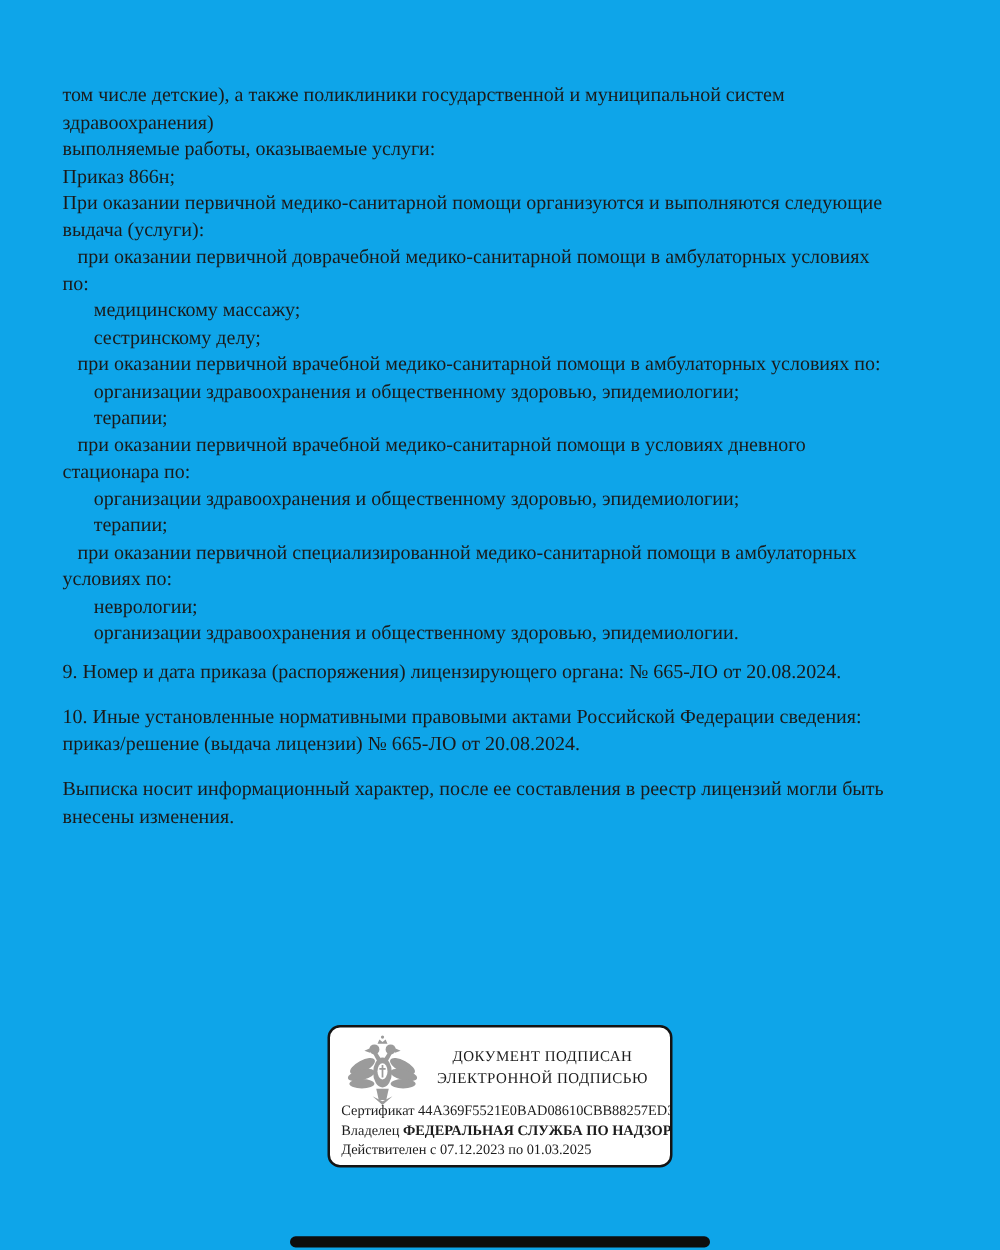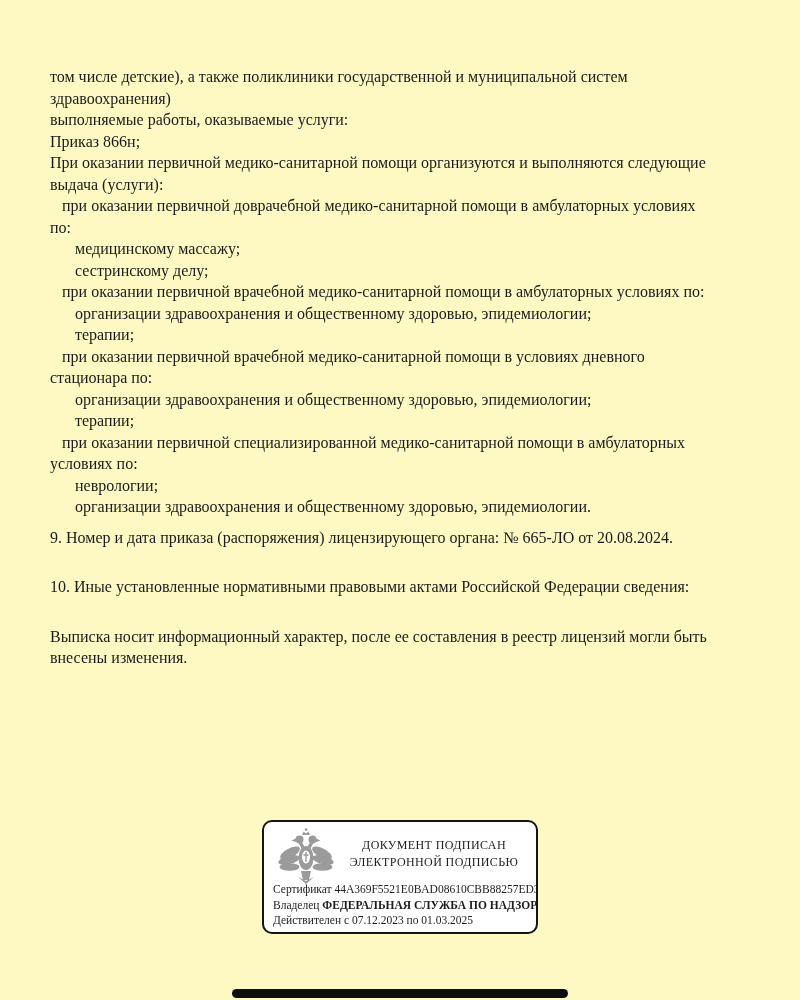--- a/index.html
+++ b/index.html
@@ -6,37 +6,37 @@
   body {
     width: 800px; height: 1000px;
     background: #ffffff;
     font-family: "Liberation Serif", "DejaVu Serif", serif;
     overflow: hidden;
     position: relative;
   }
   .page {
     position: absolute; inset: 0;
     width: 800px; height: 1000px;
-    background: #fef9c3;
+    background: #0ea5e9;
   }
   
   .doc-text {
     position: absolute;
     left: 50px; top: 66px;
     width: 712px;
     font-size: 16px;
     line-height: 21.5px;
     color: #1a1a1a;
     white-space: nowrap;
   }
   .doc-line { min-height: 21.5px; }
   .doc-line.ind1 { padding-left: 12px; }
   .doc-line.ind2 { padding-left: 25px; }
   .doc-line.gap-s { margin-top: 9px; }
-  .doc-line.gap-m { margin-top: 28px; }
+  .doc-line.gap-m { margin-top: 15px; }
   
   .stamp {
     position: absolute;
     left: 262px; top: 820px;
     width: 276px; height: 114px;
     border: 2px solid #141414;
     border-radius: 10px;
     background: #ffffff;
     box-sizing: border-box;
     overflow: hidden;
@@ -98,20 +98,21 @@
       <div class="doc-line ind1">при оказании первичной врачебной медико-санитарной помощи в условиях дневного</div>
       <div class="doc-line">стационара по:</div>
       <div class="doc-line ind2">организации здравоохранения и общественному здоровью, эпидемиологии;</div>
       <div class="doc-line ind2">терапии;</div>
       <div class="doc-line ind1">при оказании первичной специализированной медико-санитарной помощи в амбулаторных</div>
       <div class="doc-line">условиях по:</div>
       <div class="doc-line ind2">неврологии;</div>
       <div class="doc-line ind2">организации здравоохранения и общественному здоровью, эпидемиологии.</div>
       <div class="doc-line gap-s">9. Номер и дата приказа (распоряжения) лицензирующего органа: № 665-ЛО от 20.08.2024.</div>
       <div class="doc-line gap-m">10. Иные установленные нормативными правовыми актами Российской Федерации сведения:</div>
+      <div class="doc-line">приказ/решение (выдача лицензии) № 665-ЛО от 20.08.2024.</div>
       <div class="doc-line gap-m">Выписка носит информационный характер, после ее составления в реестр лицензий могли быть</div>
       <div class="doc-line">внесены изменения.</div>
     </div>
 
   <div class="stamp">
     <div class="stamp-emblem">
       <svg width="56" height="60" viewBox="0 0 56 60" xmlns="http://www.w3.org/2000/svg">
         <g fill="#9b9b9b" stroke="none">
 
           <path d="M24 8 l1.5 -3.5 2.5 2 2.5 -2 1.5 3.5 z"></path>

